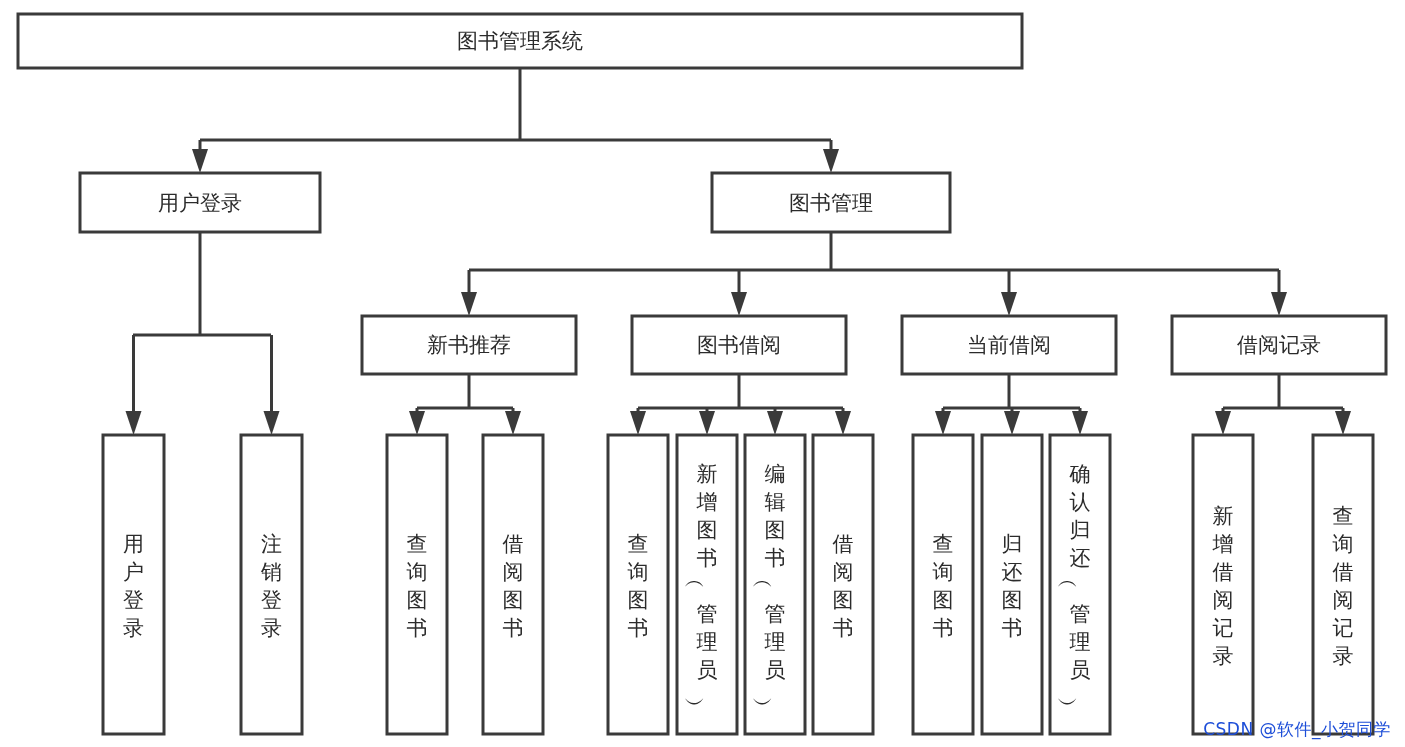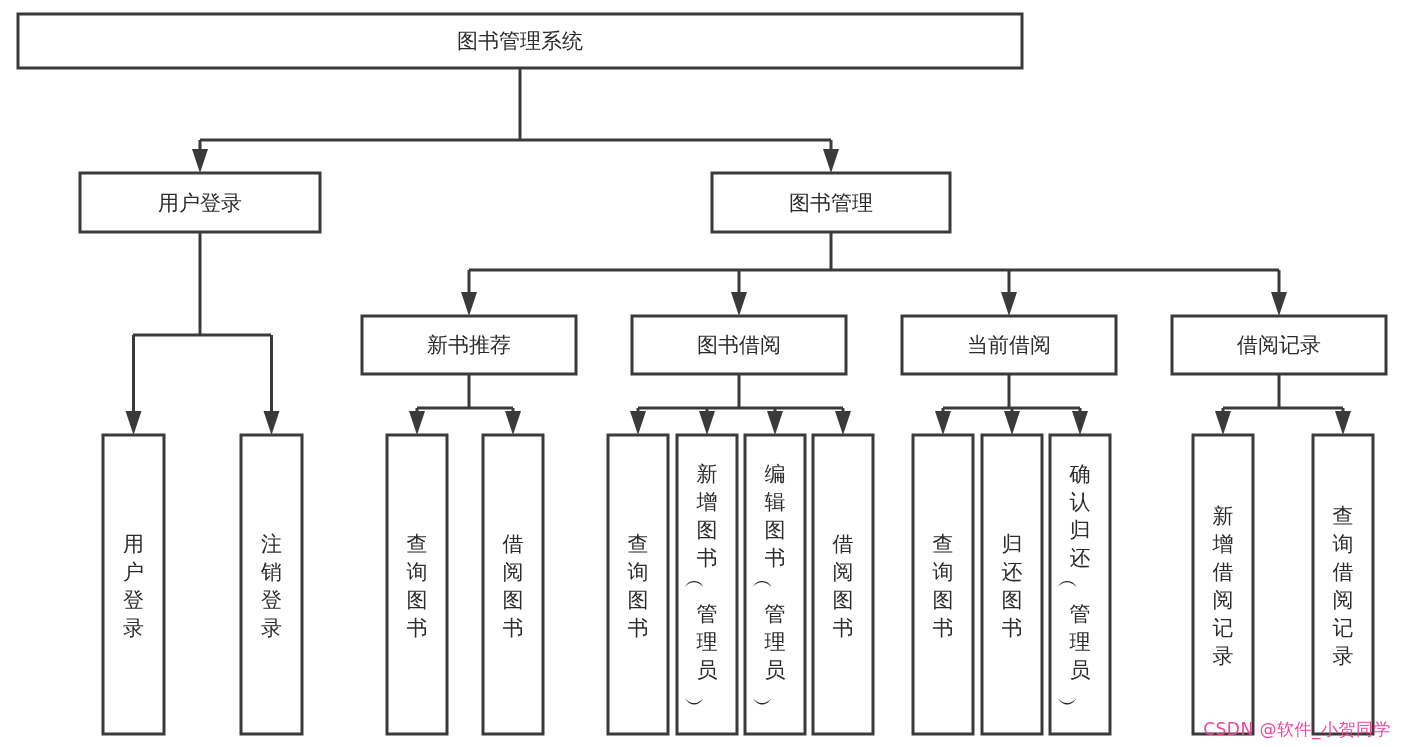--- a/index.html
+++ b/index.html
@@ -53,21 +53,21 @@
   .node-label-v {
     fill: #2b2b2b;
     font-family: "DejaVu Sans", "Liberation Sans", sans-serif;
     font-size: 21px;
     text-anchor: middle;
   }
   .watermark {
     position: absolute;
     right: 14px;
     bottom: 6px;
-    color: #ec4899;
+    color: #1d4ed8;
     font-size: 17px;
     font-family: "DejaVu Sans", "Liberation Sans", sans-serif;
     letter-spacing: 0.5px;
     white-space: nowrap;
     user-select: none;
   }
 </style>
 </head>
 <body>
 

